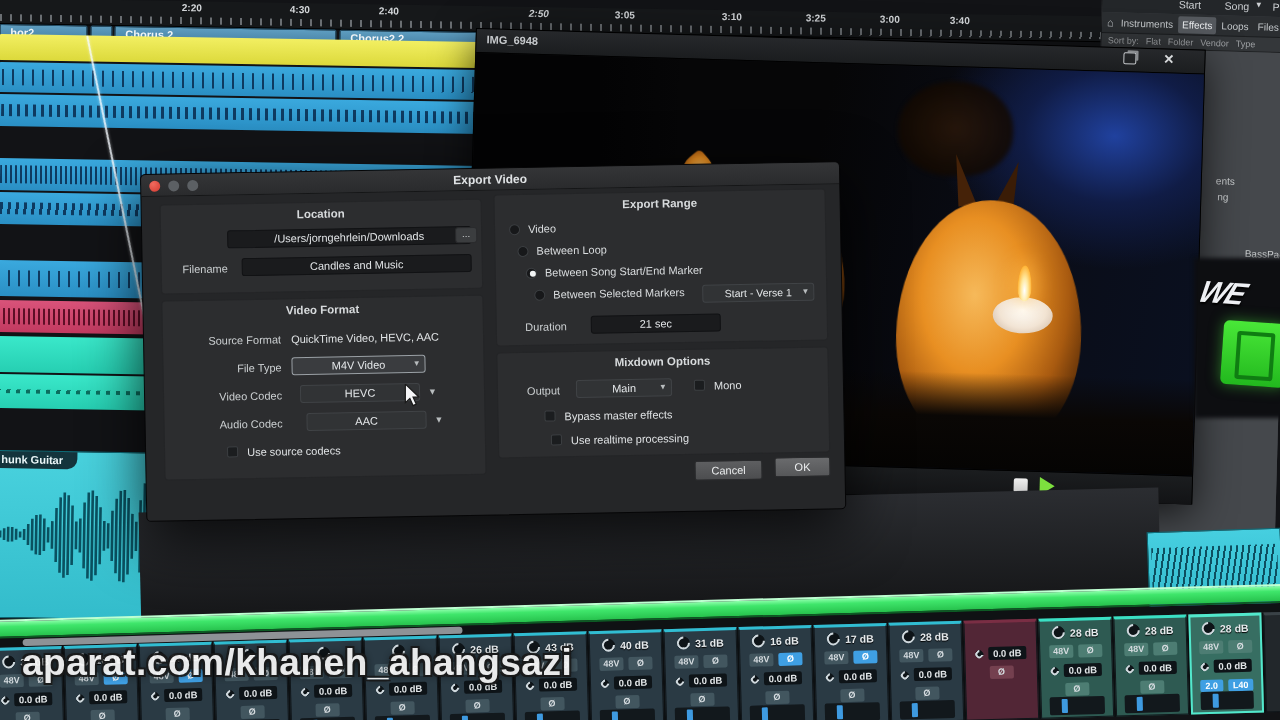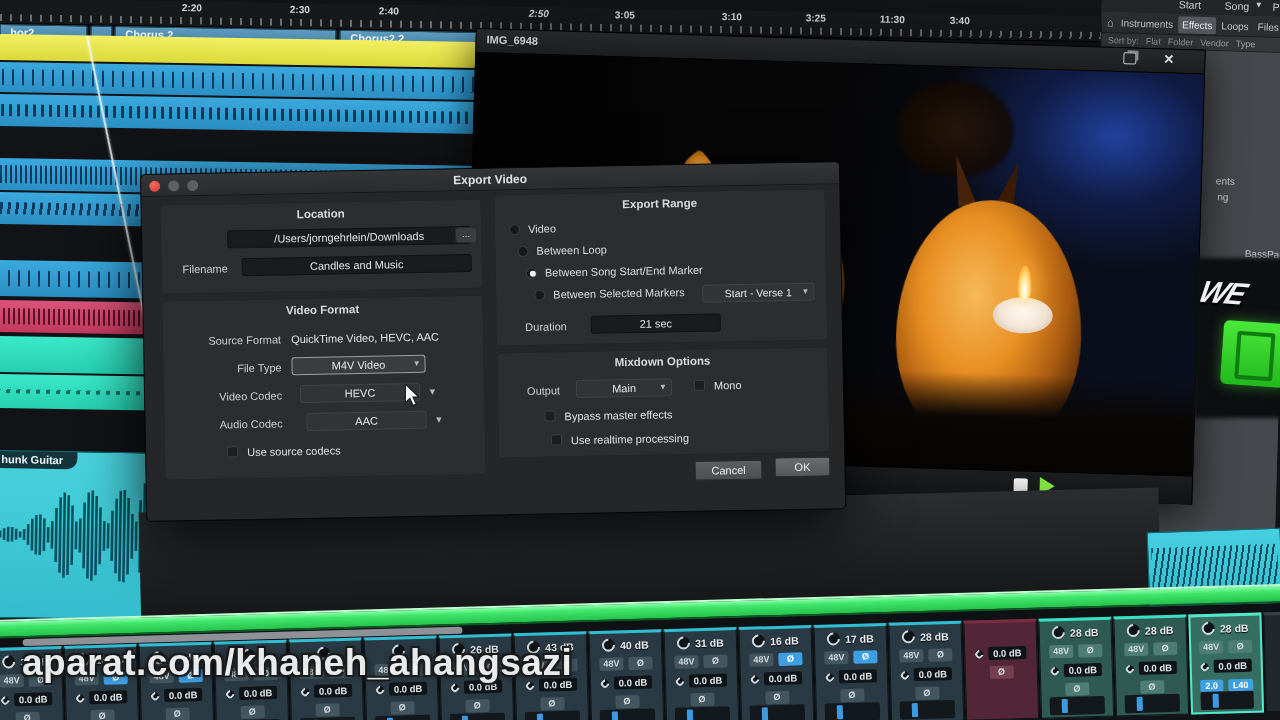--- a/index.html
+++ b/index.html
@@ -179,27 +179,27 @@
 </style>
 </head>
 <body>
 
 <div id="stage">
 
   <div class="abs" id="tracks-zone">
     <div class="abs" id="ruler">
       <div class="ticks"></div>
     <span class="tlabel" style="left: 182px;">2:20</span>
-        <span class="tlabel" style="left: 290px;">2:30</span>
+        <span class="tlabel" style="left: 290px;">4:30</span>
         <span class="tlabel" style="left: 379px;">2:40</span>
         <span class="tlabel" style="left: 529px; font-style: italic;">2:50</span>
         <span class="tlabel" style="left: 615px;">3:05</span>
         <span class="tlabel" style="left: 722px;">3:10</span>
         <span class="tlabel" style="left: 806px;">3:25</span>
-        <span class="tlabel" style="left: 880px;">11:30</span>
+        <span class="tlabel" style="left: 880px;">3:00</span>
         <span class="tlabel" style="left: 950px;">3:40</span>
       </div>
     <div class="abs" id="sections">
         <div class="section-block" style="left: 0px; width: 88px;">hor2</div>
         <div class="section-block" style="left: 91px; width: 22px;"></div>
         <div class="section-block" style="left: 115px; width: 222px;">Chorus 2</div>
         <div class="section-block" style="left: 340px; width: 146px;">Chorus2.2</div>
       </div>
     <div id="lanes">
         <div class="lane lane-yellow" style="left: 0px; top: 36px; width: 480px; height: 26px; position: absolute;"></div>

